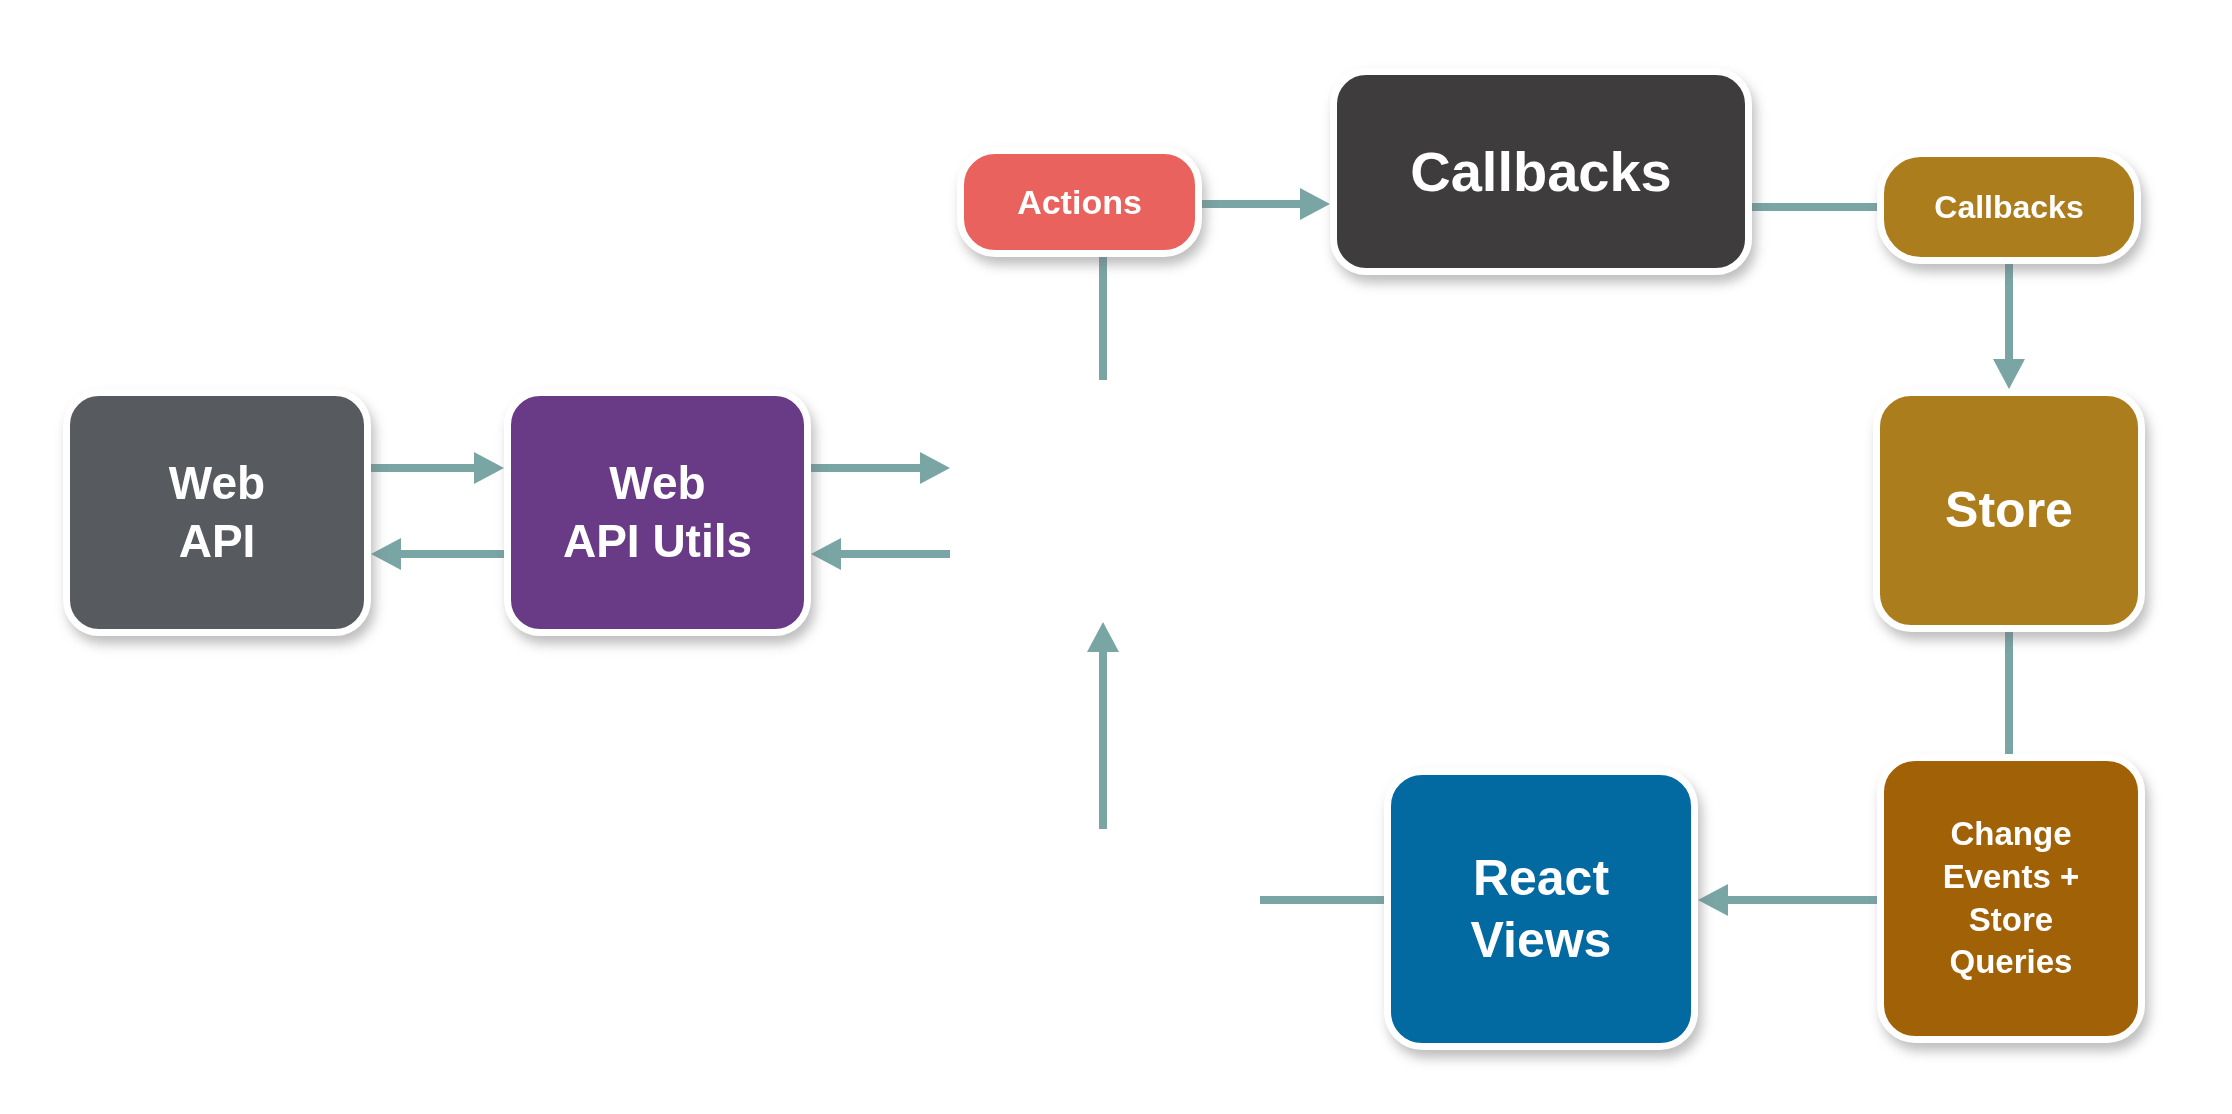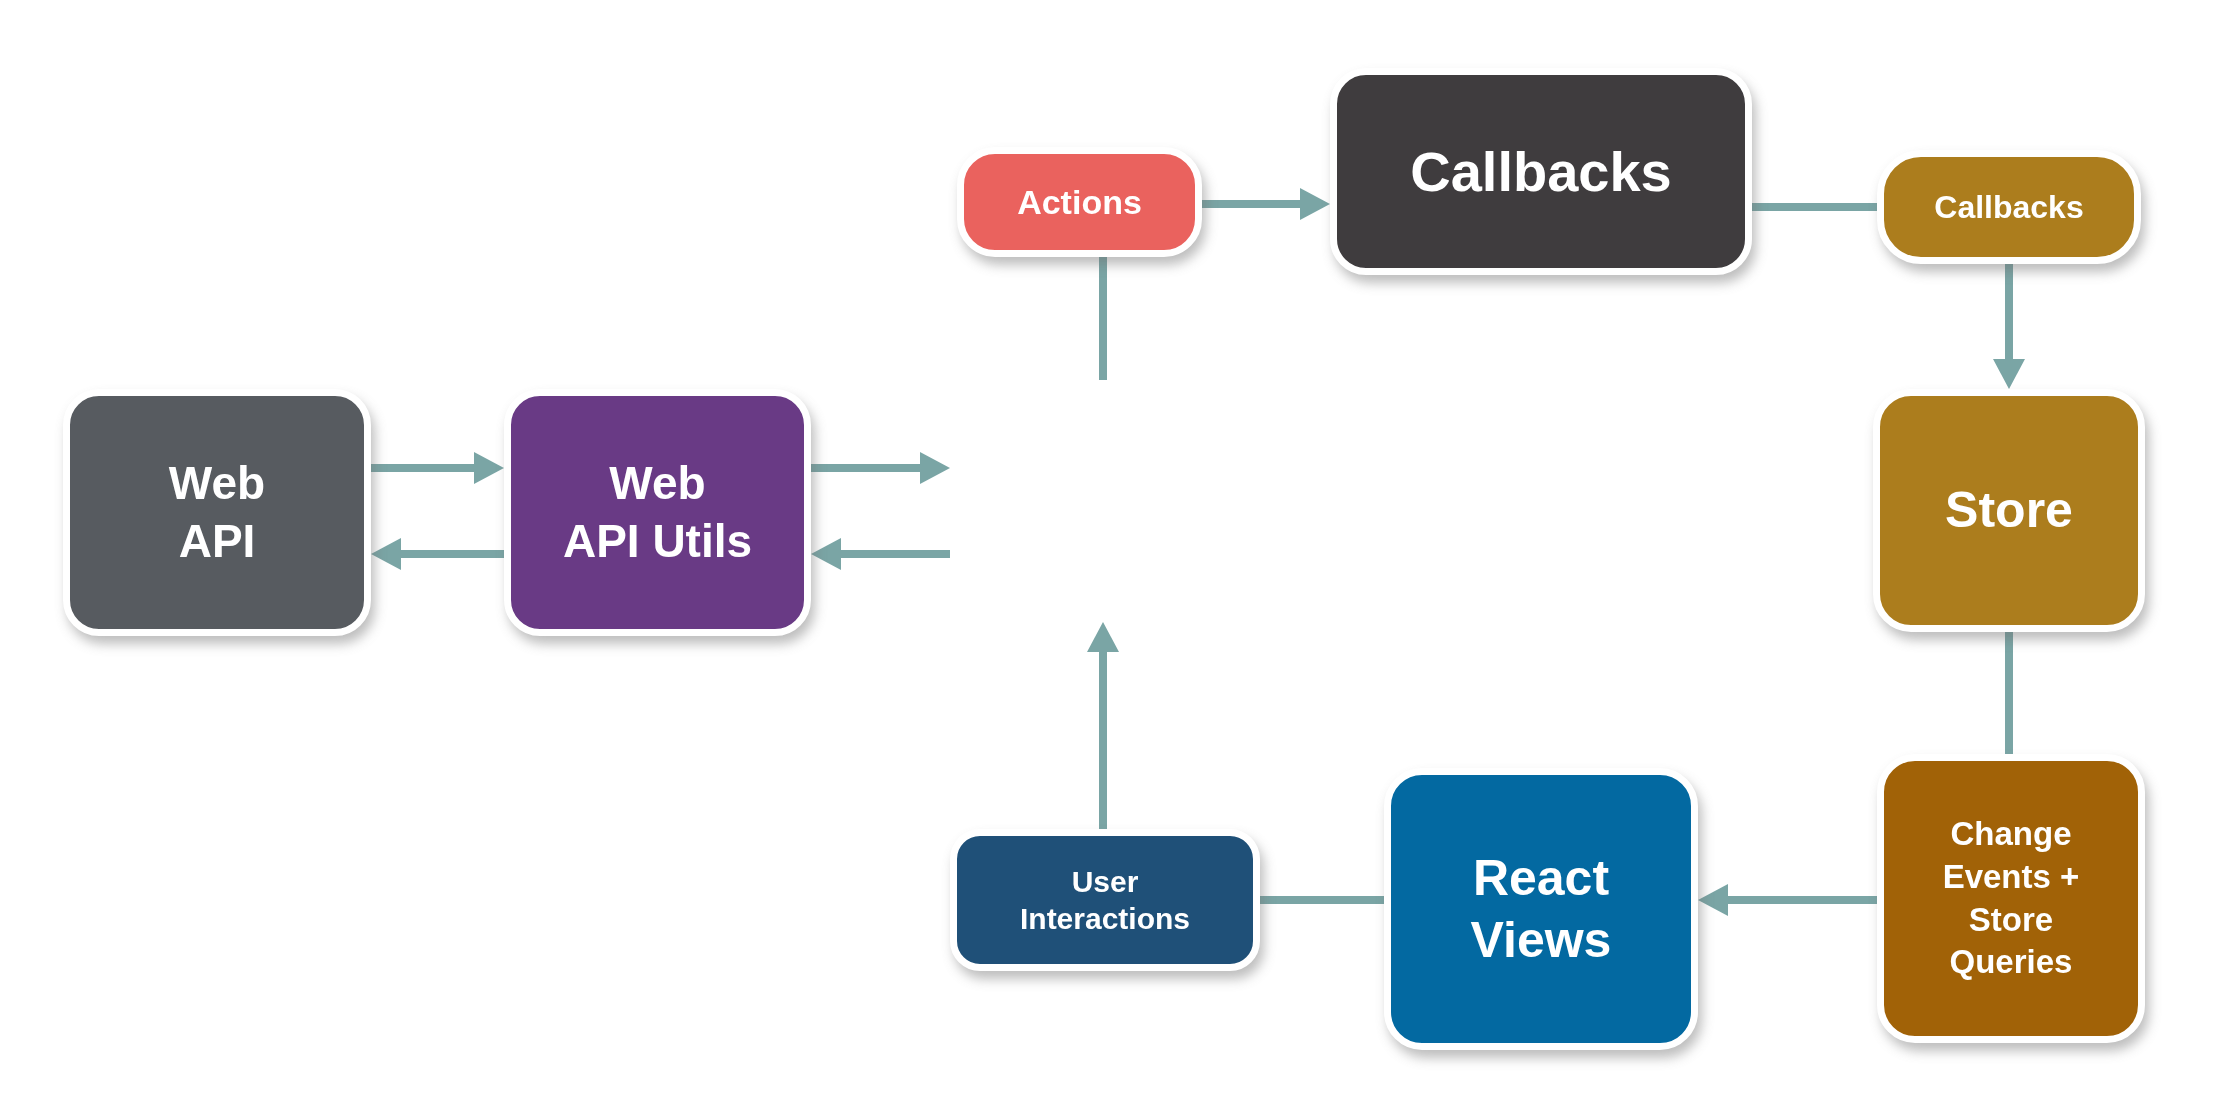--- a/index.html
+++ b/index.html
@@ -98,16 +98,14 @@
   <div class="node" style="left: 1873px; top: 389px; width: 272px; height: 243px; border-radius: 38px; font-size: 50px; background: rgb(172, 125, 29);">Store</div>
 
   <div class="node" style="left: 1877px; top: 754px; width: 268px; height: 289px; border-radius: 38px; font-size: 33px; line-height: 1.3; background: #a16207;">Change
 Events +
 Store
 Queries</div>
 
   <div class="node" style="left: 1384px; top: 768px; width: 314px; height: 282px; border-radius: 38px; font-size: 50px; background: #0369a1;">React
 Views</div>
 
-  <div class="node" style="left: 950px; top: 829px; width: 310px; height: 142px; border-radius: 30px; font-size: 30px; background: rgb(31, 80, 120);">User
-Interactions</div>
 
 </div>
 
 </body></html>

